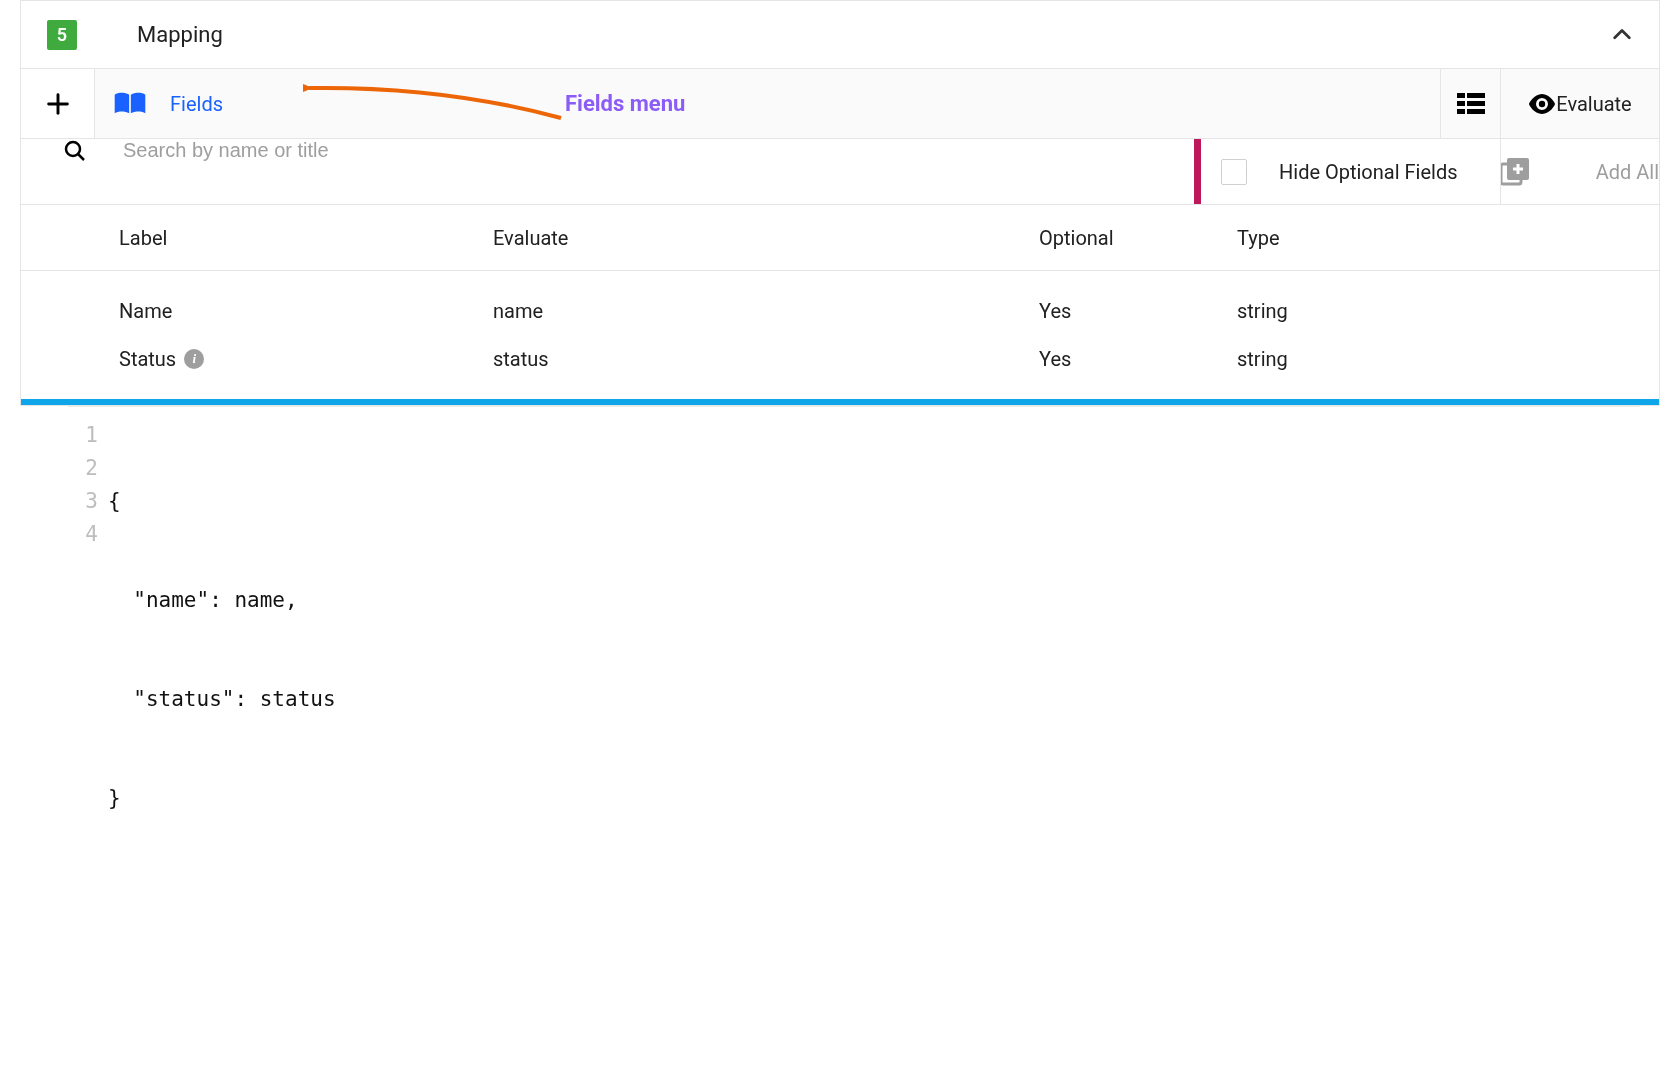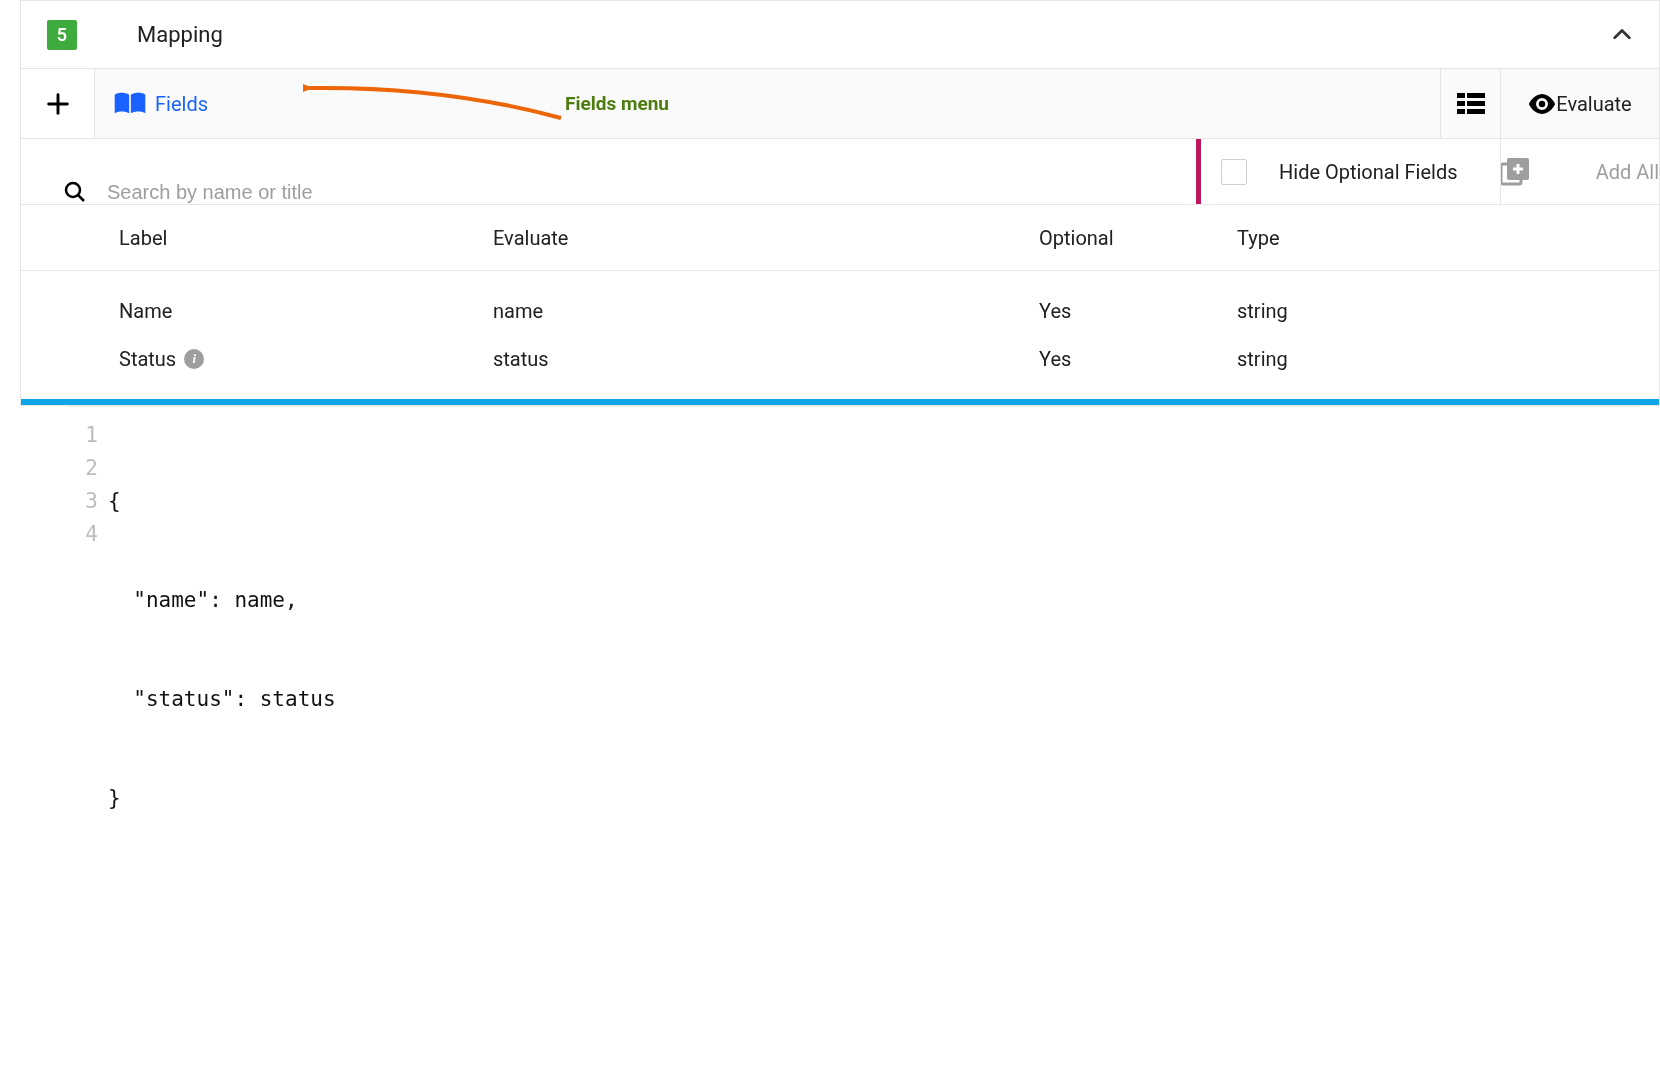--- a/index.html
+++ b/index.html
@@ -61,21 +61,21 @@
   }
   .plus-cell {
     width: 74px;
     cursor: pointer;
     background: #fff;
   }
   .fields-cell {
     flex: 1;
     justify-content: flex-start;
     padding-left: 18px;
-    gap: 8px;
+    gap: 23px;
     cursor: pointer;
     position: relative;
   }
   .fields-label {
     color: #1a62ff;
     font-size: 20px;
   }
   .book-icon { color: #1a62ff; }
   .grid-icon-cell {
     border-right: 1px solid #e5e5e5;
@@ -98,24 +98,24 @@
   
   .search-row {
     display: flex;
     align-items: stretch;
     height: 66px;
     border-bottom: 1px solid #e5e5e5;
   }
   .search-cell {
     flex: 1;
     display: flex;
-    align-items: flex-end;
-    gap: 20px;
+    align-items: flex-start;
+    gap: 36px;
     padding-left: 42px;
-    border-right: 5px solid #be185d;
+    border-right: 7px solid #be185d;
   }
   .search-input {
     border: none;
     background: transparent;
     font-size: 20px;
     color: #9e9e9e;
     flex: 1;
     outline: none;
   }
   .search-input::placeholder { color: #9e9e9e; }
@@ -216,23 +216,23 @@
   .annotation {
     position: absolute;
     left: 208px;
     top: 50%;
     transform: translateY(-50%);
     pointer-events: none;
     display: flex;
     align-items: center;
   }
   .annotation-label {
-    color: #4d7c0f;
+    color: #8b5cf6;
     font-weight: 700;
-    font-size: 19px;
+    font-size: 22px;
     margin-left: 2px;
   }
 
   svg { display: block; }
 </style>
 </head>
 <body>
 
 <div class="outer">
 

